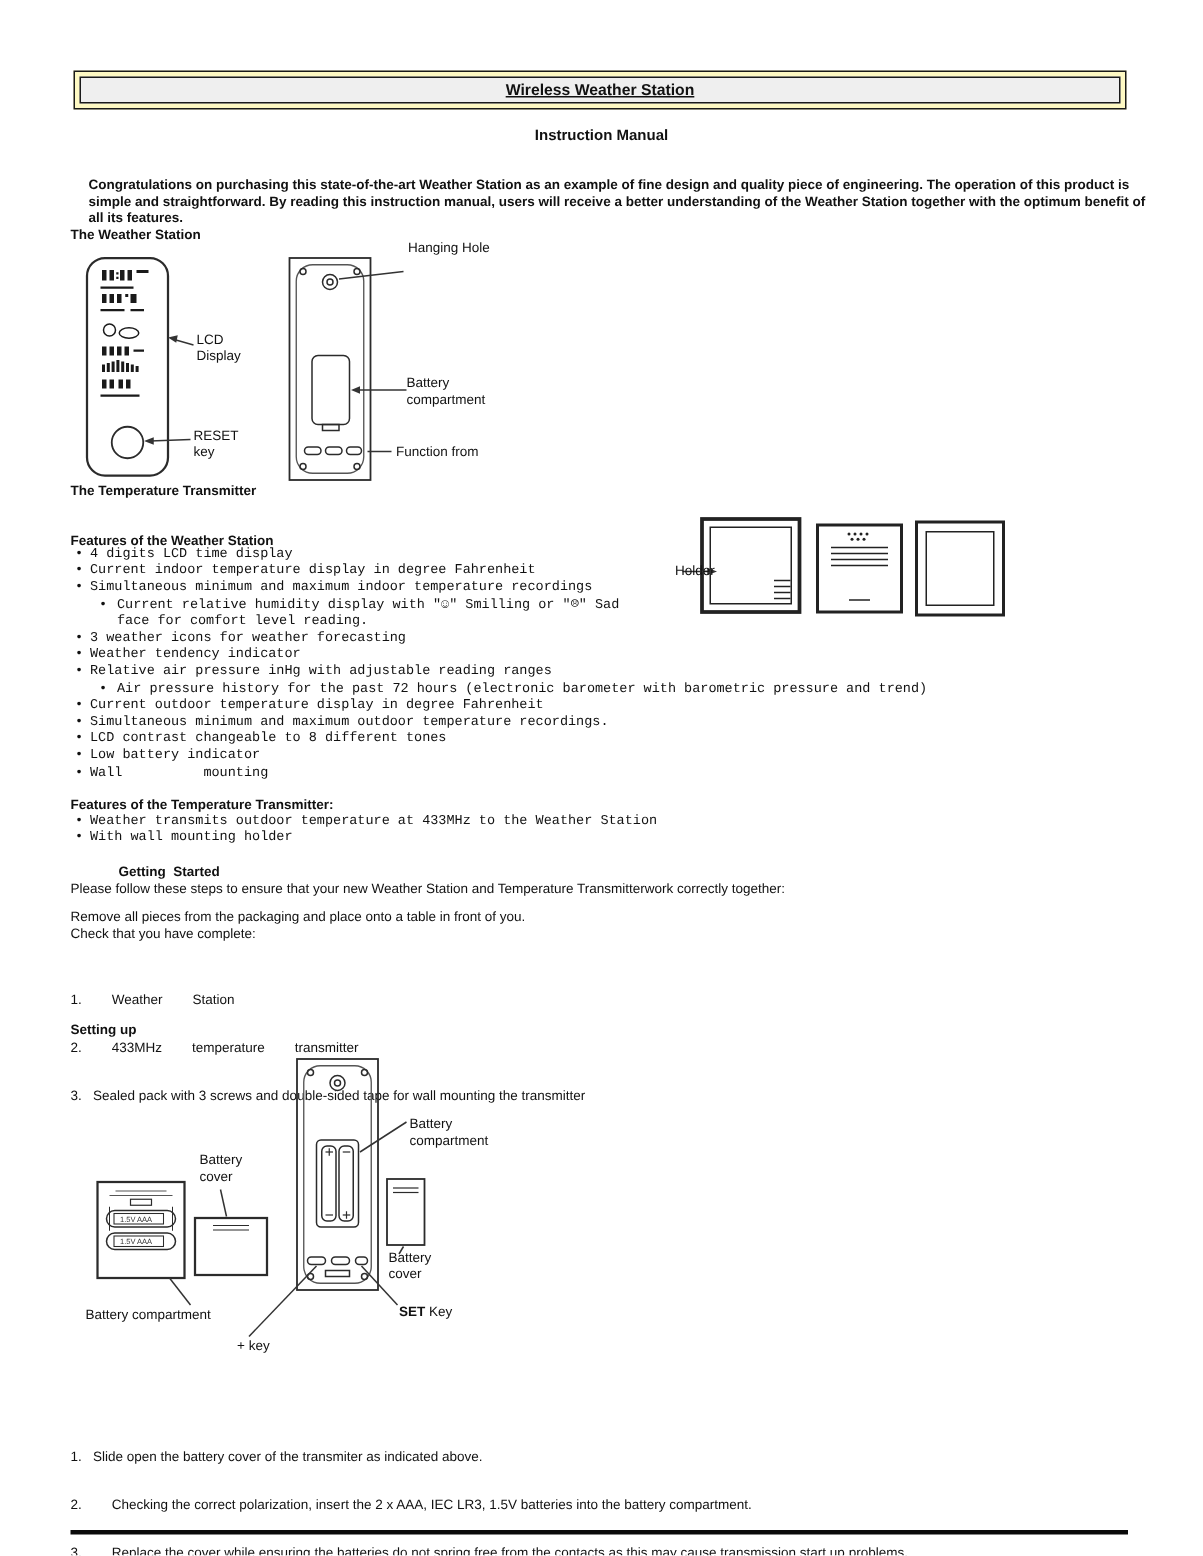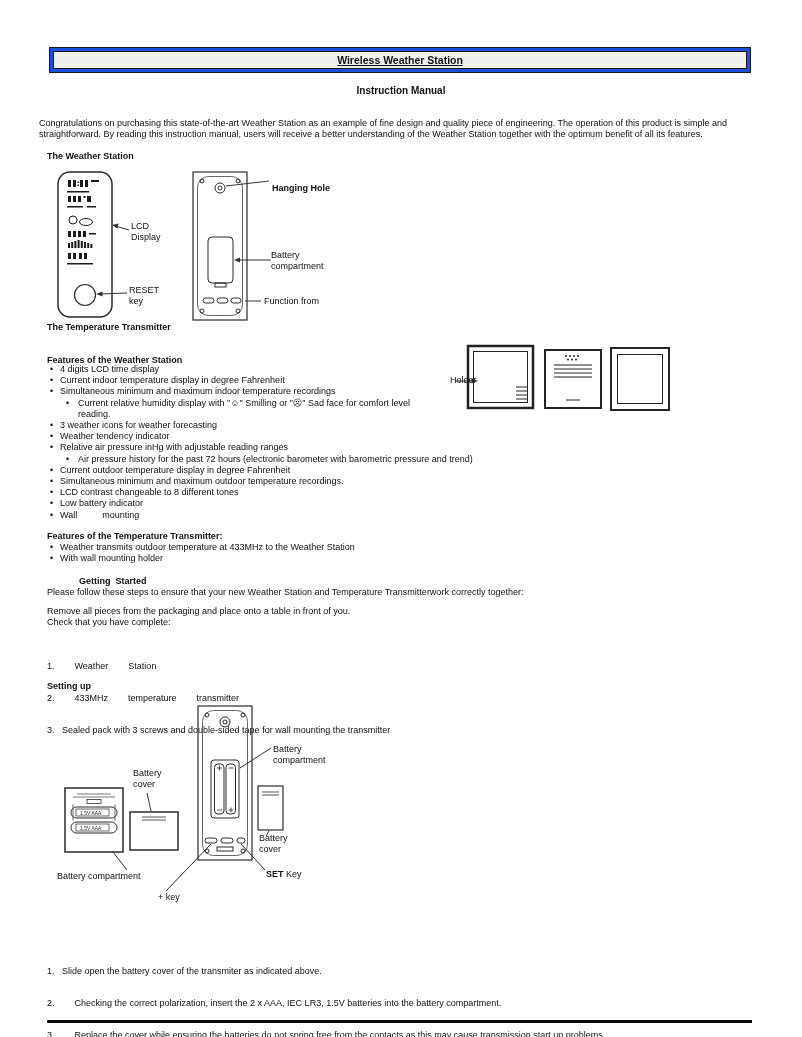--- a/index.html
+++ b/index.html
@@ -1,35 +1,35 @@
 <!DOCTYPE html>
 <html><head>
 <meta charset="utf-8">
 <style>
   * { margin:0; padding:0; box-sizing:border-box; }
   html,body { background:#ffffff; }
   body { font-family:"Liberation Sans", sans-serif; color:#111; }
   .page { position:relative; width:802px; height:1037px; background:#fff; overflow:hidden; }
 
   .title-box { position:absolute; left:49px; top:47px; width:702px; height:26px;
-               border:1px solid #1a1a1a; padding:3px; background:#1d4ed8; }
+               border:1px solid #1a1a1a; padding:3px; background:#fef9c3; }
   .title-box-inner { border:1px solid #1a1a1a; height:100%; background:#efefef;
                display:flex; align-items:center; justify-content:center; }
   .title-text { font-size:10.5px; font-weight:700; text-decoration:underline; }
 
   .subtitle { position:absolute; left:0; top:85px; width:802px; text-align:center;
               font-size:10px; font-weight:700; }
 
   .para { position:absolute; font-size:9px; line-height:11px; }
-  .intro { left:39px; top:118px; width:708px; }
+  .intro { left:59px; top:118px; width:708px;font-weight:bold; }
 
   .h { position:absolute; left:47px; font-size:9px; font-weight:700; white-space:pre; }
 
   ul.feat { position:absolute; left:47px; list-style:none; font-size:9px; line-height:11.2px; width:640px; }
-  ul.feat li { position:relative; padding-left:13px; white-space:pre; }
+  ul.feat li { position:relative; padding-left:13px; white-space:pre;font-family:Liberation Mono, monospace; }
   ul.feat li::before { content:"\2022"; position:absolute; left:3px; }
   ul.feat li.l2 { padding-left:31px; }
   ul.feat li.l2::before { left:19px; }
   ul.feat li.narrow { white-space:normal; max-width:372px; }
 
   .numlist { position:absolute; left:47px; font-size:9px; line-height:10.8px; white-space:pre; }
 
   .label { position:absolute; font-size:9px; line-height:11px; white-space:pre-line; }
   .label b { font-weight:700; }
 
@@ -120,21 +120,21 @@
         <line x1="80" y1="128" x2="53" y2="129"></line>
       </g>
       <g fill="#333" stroke="none">
         <polygon points="187,95 193,92.5 193,97.5"></polygon>
         <polygon points="65,60 71.5,58.5 70.5,63.5"></polygon>
         <polygon points="49,129 55.5,126.5 55.5,131.5"></polygon>
       </g>
     </g>
   </svg>
 
-  <div class="label" style="left:272px; top:183px;font-weight:bold;">Hanging Hole</div>
+  <div class="label" style="left:272px; top:160px;">Hanging Hole</div>
   <div class="label" style="left:131px; top:221px;">LCD
 Display</div>
   <div class="label" style="left:271px; top:250px;">Battery
 compartment</div>
   <div class="label" style="left:129px; top:285px;">RESET
 key</div>
   <div class="label" style="left:264px; top:296px;">Function from</div>
 
   <div class="h" style="top:322px;">The Temperature Transmitter</div>
 

